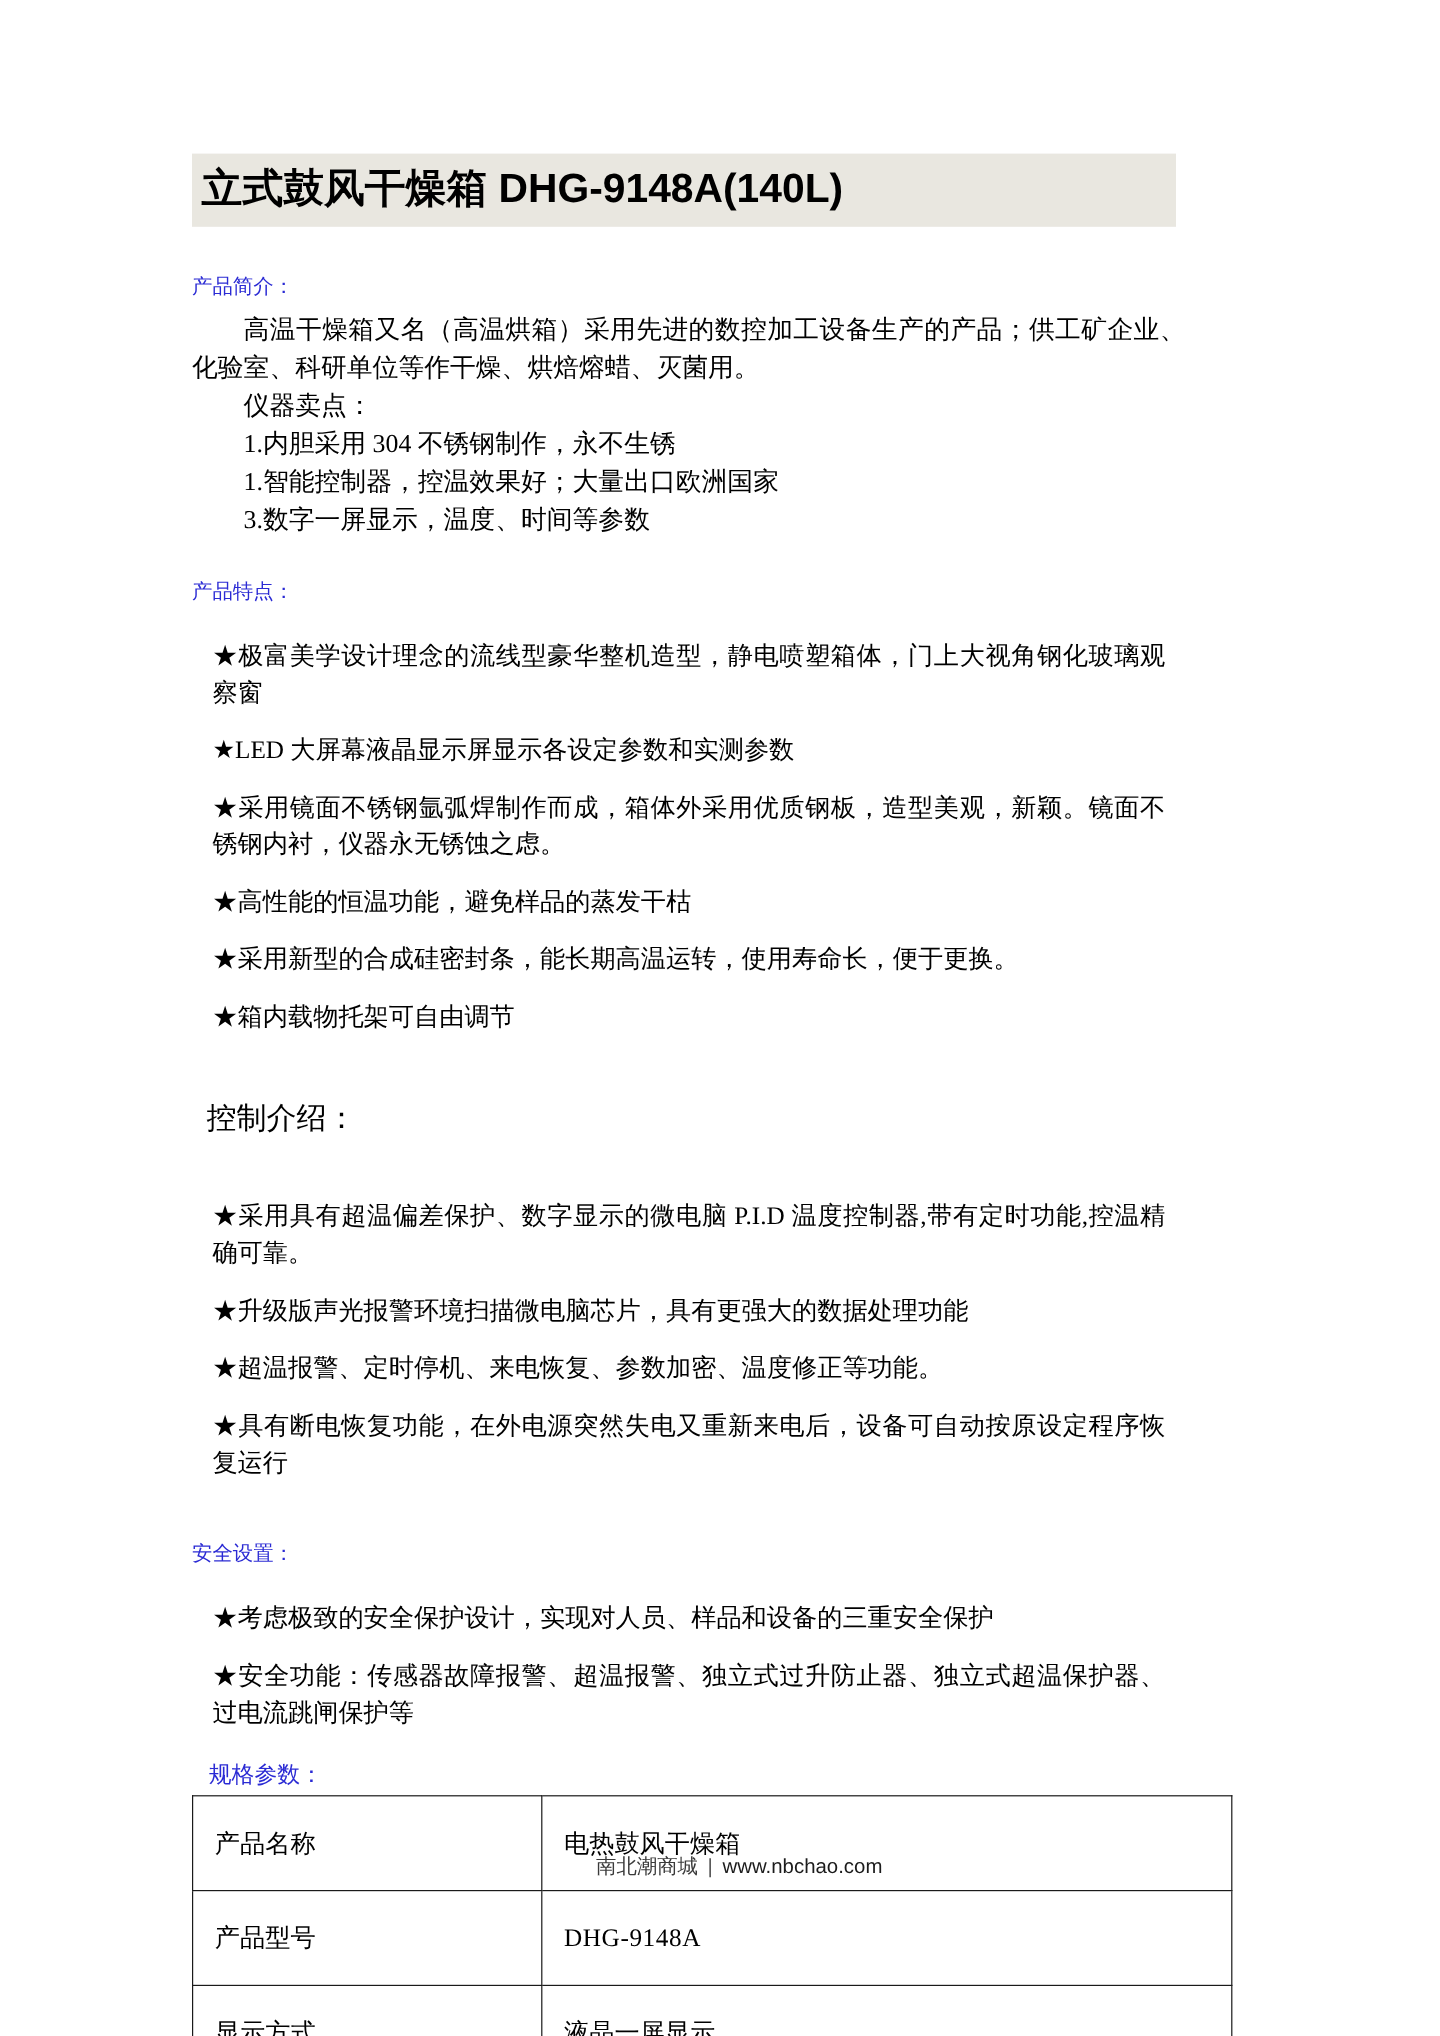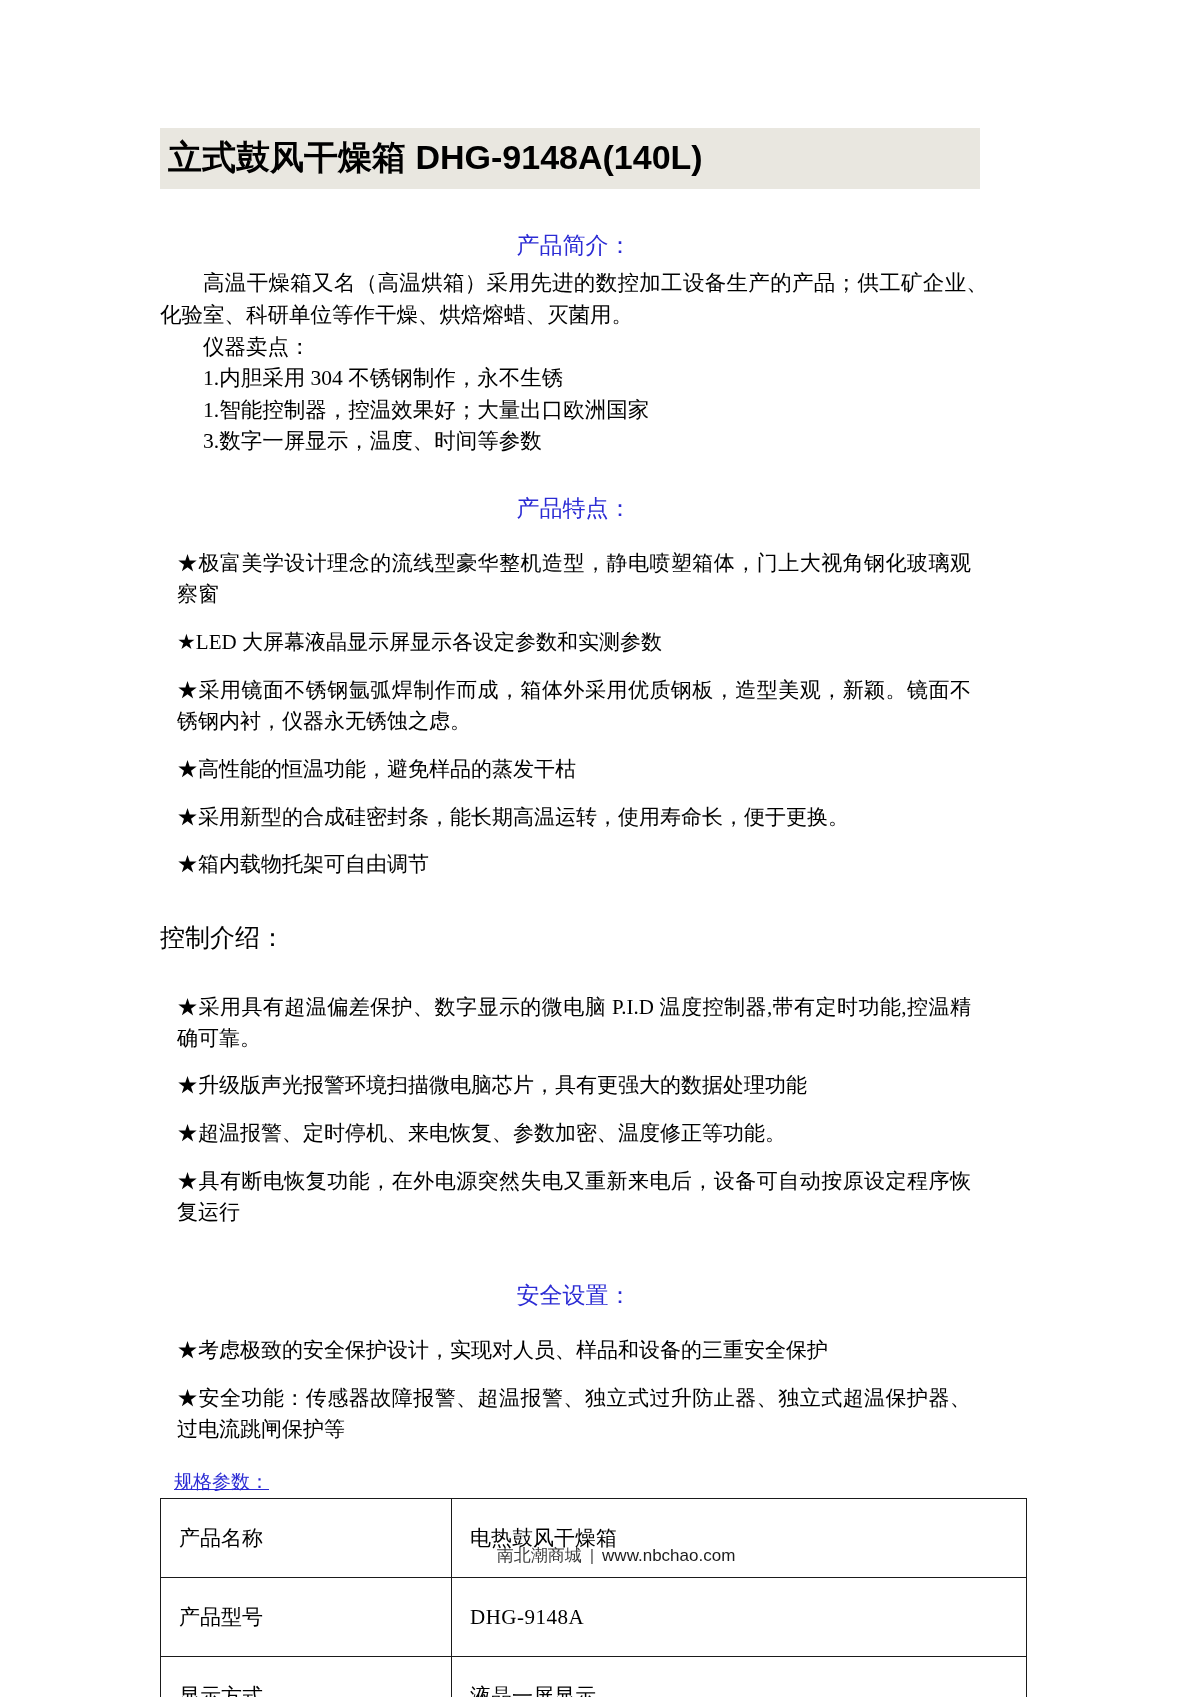--- a/index.html
+++ b/index.html
@@ -45,31 +45,30 @@
     font-size: 34px;
     line-height: 1.15;
     color: #000;
     white-space: nowrap;
     letter-spacing: 0px;
   }
 
   
   .h-blue {
     color: #2b2bd4;
-    font-size: 23px;
+    font-size: 17px;
     line-height: 1.45;
-    font-family: Liberation Sans, sans-serif;
+    font-family: Liberation Mono, monospace;
     margin: 0;
-    text-align: center;
   }
   .h-black-big {
     color: #000;
     font-size: 25px;
     line-height: 1.5;
-    margin: 0;
+    margin: 12px;
   }
 
   
   p.body {
     font-size: 21.5px;
     line-height: 1.47;
     margin: 0;
     text-align: justify;
     text-justify: inter-ideograph;
     letter-spacing: 0px;
@@ -90,21 +89,20 @@
     text-align: justify;
     text-justify: inter-ideograph;
   }
 
   
   .spec-heading {
     color: #2b2bd4;
     font-size: 19px;
     line-height: 1.45;
     margin: 0 0 0 14px;
-    text-decoration: underline;
   }
   table.spec {
     border-collapse: collapse;
     width: 828px;
     margin-top: 3px;
     table-layout: fixed;
   }
   table.spec td {
     border: 1.6px solid #1a1a1a;
     height: 78px;

